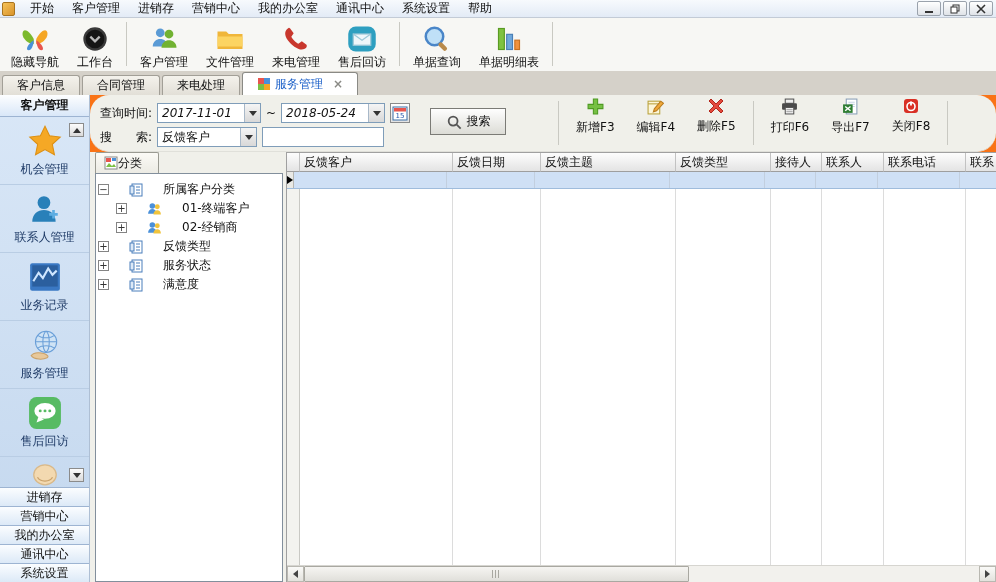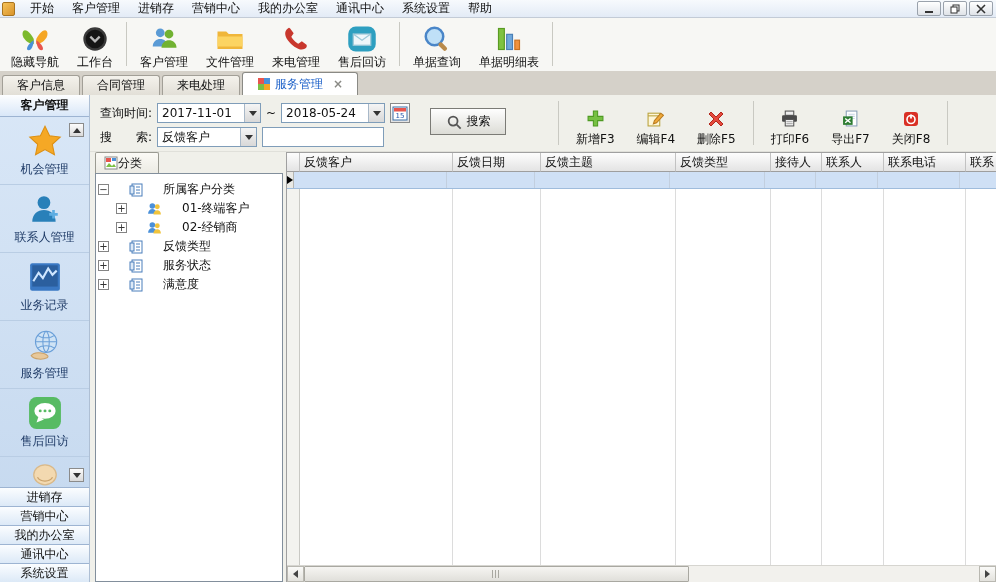--- a/index.html
+++ b/index.html
@@ -41,35 +41,35 @@
   .sb-scrollbtn { position:absolute; right:5px; width:15px; height:14px; background:linear-gradient(#fcfcfc,#dadada); border:1px solid #8b8b8b; display:flex; align-items:center; justify-content:center; }
   .sb-scroll-up { top:28px; }
   .sb-scroll-down { bottom:100px; }
   .sb-groups { flex:0 0 auto; }
   .sb-group { height:19px; background:linear-gradient(#fbfdff,#dce9f7); border-top:1px solid #9db4d2; display:flex; align-items:center; justify-content:center; cursor:default; }
 
   
   .main { flex:1; display:flex; flex-direction:column; min-width:0; }
 
   
-  .querybar { height:57px; flex:0 0 auto; position:relative; background:#f0f0ea; border-bottom:1px solid #e0e0da; }
+  .querybar { height:57px; flex:0 0 auto; position:relative; background:#f0f0ea; border-bottom:1px solid #e0e0da;border-radius:19px; }
   .q-row { position:absolute; left:10px; display:flex; align-items:center; gap:5px; }
   .q-row1 { top:8px; } .q-row2 { top:32px; }
   .q-label { white-space:nowrap; }
   .combo { height:20px; background:#fff; border:1px solid #7f9db9; display:flex; align-items:center; }
   .combo .val { flex:1; padding:0 4px; white-space:nowrap; overflow:hidden; }
   .combo .dd { width:16px; height:100%; background:linear-gradient(#f5f5f5,#d8d8d8); border-left:1px solid #a8b8c8; display:flex; align-items:center; justify-content:center; }
   .arrow-down { width:0; height:0; border-left:4px solid transparent; border-right:4px solid transparent; border-top:5px solid #333; }
-  .combo.w100 { width:100px; } .combo.w104 { width:104px; }
+  .combo.w100 { width:100px; } .combo.w104 { width:104px;font-style:italic; }
   .txt-input { width:122px; height:20px; border:1px solid #7f9db9; background:#fff; font:inherit; padding:0 4px; }
   .cal-btn { width:20px; height:20px; background:linear-gradient(#ffffff,#e2e2e2); border:1px solid #8a8a8a; display:flex; align-items:center; justify-content:center; }
   .search-btn { position:absolute; left:340px; top:13px; width:76px; height:27px; background:linear-gradient(#fefefe,#dcdcd6); border:1px solid #7b7b76; display:flex; align-items:center; justify-content:center; gap:5px; }
   .actions { position:absolute; left:462px; top:3px; height:50px; display:flex; align-items:stretch; }
   .act-sep { width:1px; background:#c9c9c2; margin:3px 6px; }
-  .act-item { display:flex; flex-direction:column; align-items:center; justify-content:flex-end; padding:0 11px; gap:4px; cursor:default; }
+  .act-item { display:flex; flex-direction:column; align-items:center; justify-content:flex-start; padding:0 11px; gap:4px; cursor:default; }
   .act-item .lbl { white-space:nowrap; }
 
   
   .content { flex:1; display:flex; min-height:0; padding-left:5px; background:#f0f0ea; }
 
   
   .tree-panel { width:188px; flex:0 0 auto; display:flex; flex-direction:column; }
   .tree-tab { height:21px; width:64px; background:linear-gradient(#fbfaf6,#ecebe4); border:1px solid #9a9a92; border-bottom:none; border-radius:2px 2px 0 0; display:flex; align-items:center; gap:0; padding:0 8px; }
   .tree-box { flex:1; background:#fff; border:1px solid #828f9c; overflow:hidden; padding:6px 2px; }
   .tree-row { display:flex; align-items:center; gap:20px; height:19px; white-space:nowrap; }

